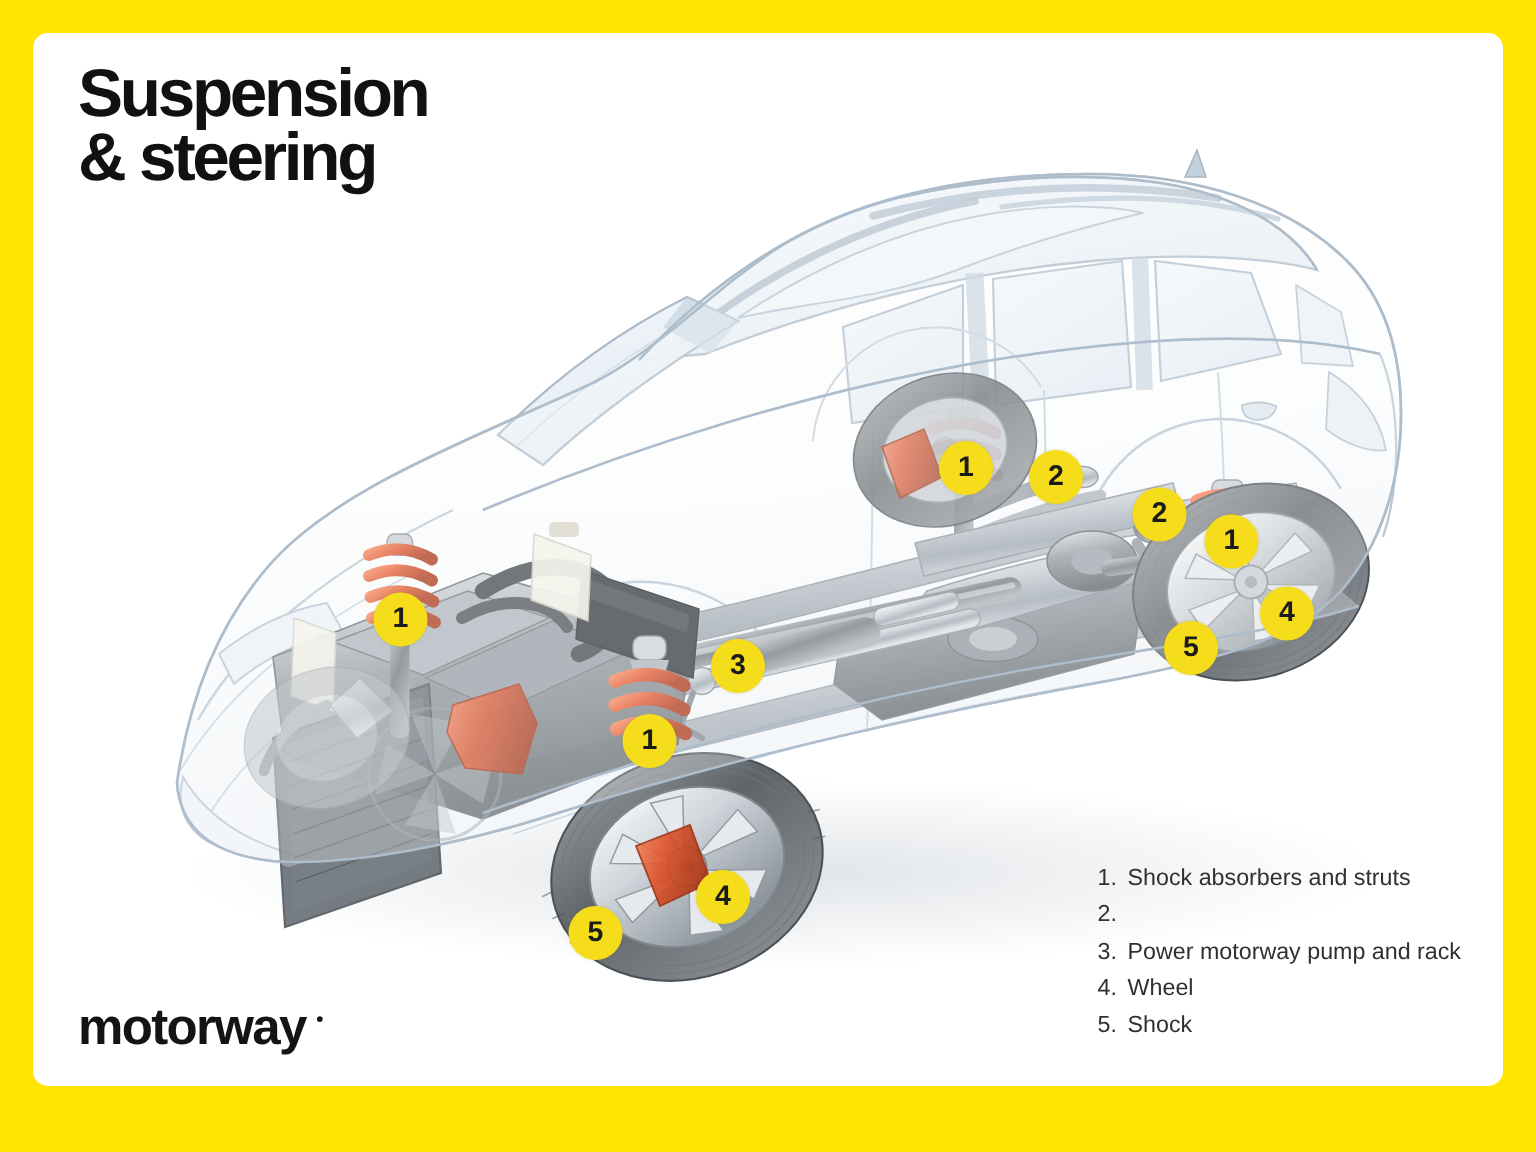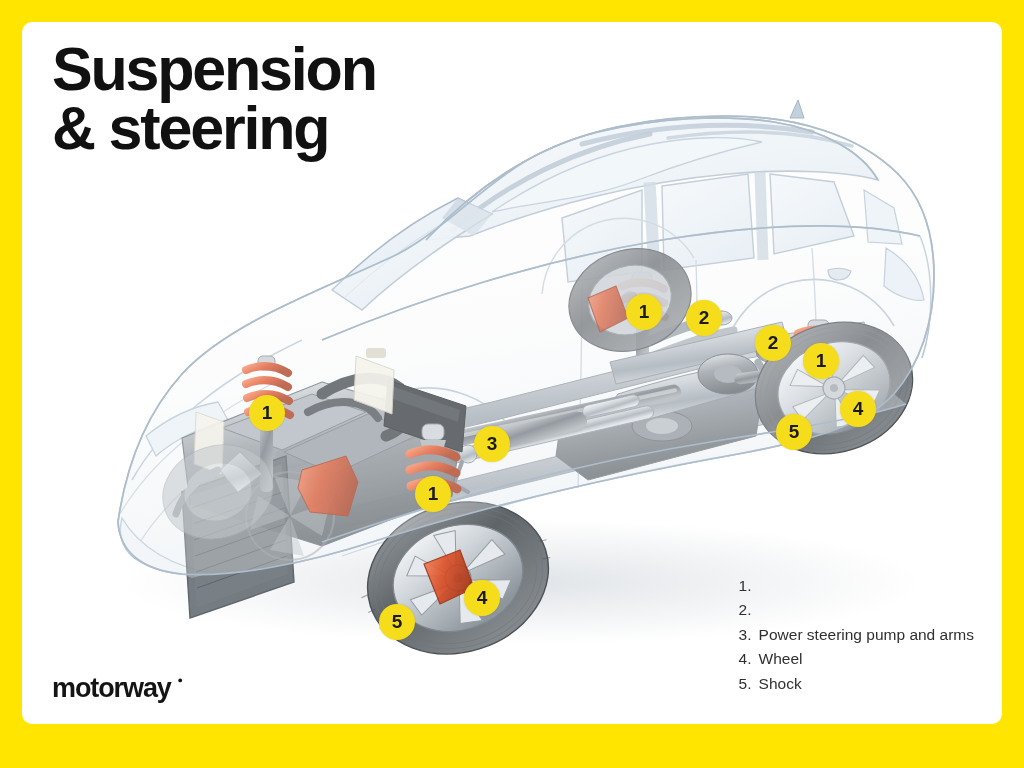--- a/index.html
+++ b/index.html
@@ -34,21 +34,21 @@
   }
 
   
   #title {
     position: absolute;
     left: 30px;
     top: 18px;
     color: #111111;
     font-family: "Liberation Sans", sans-serif;
     font-weight: bold;
-    font-size: 61px;
+    font-size: 45px;
     line-height: 0.96;
     letter-spacing: -2.2px;
     white-space: pre-line;
     z-index: 40;
     margin: 0;
   }
 
   
   #stage {
     position: absolute;
@@ -107,21 +107,21 @@
     left: 30px;
     bottom: 22px;
     z-index: 35;
     display: flex;
     align-items: flex-end;
   }
   #logo-word {
     color: #141414;
     font-family: "Liberation Sans", sans-serif;
     font-weight: bold;
-    font-size: 27px;
+    font-size: 34px;
     letter-spacing: -1.1px;
     line-height: 1;
   }
   #logo-mark { margin-left: 1px; margin-bottom: 1px; }
 </style>
 </head>
 <body>
 
 <div id="slide">
   <div id="panel">
@@ -469,27 +469,28 @@
     <div class="badge" style="left:622px; top:290px;">1</div>
     <div class="badge" style="left:682px; top:296px;">2</div>
     <div class="badge" style="left:751px; top:321px;">2</div>
     <div class="badge" style="left:799px; top:339px;">1</div>
     <div class="badge" style="left:836px; top:387px;">4</div>
     <div class="badge" style="left:772px; top:410px;">5</div>
 
     <div id="legend">
       <div class="legend-row">
         <span class="legend-num">1.</span>
+        <span>Shock absorbers and struts</span>
       </div>
       <div class="legend-row">
         <span class="legend-num">2.</span>
       </div>
       <div class="legend-row">
         <span class="legend-num">3.</span>
-        <span>Power steering pump and arms</span>
+        <span>Power motorway pump and rack</span>
       </div>
       <div class="legend-row">
         <span class="legend-num">4.</span>
         <span>Wheel</span>
       </div>
       <div class="legend-row">
         <span class="legend-num">5.</span>
         <span>Shock</span>
       </div>
     </div>

